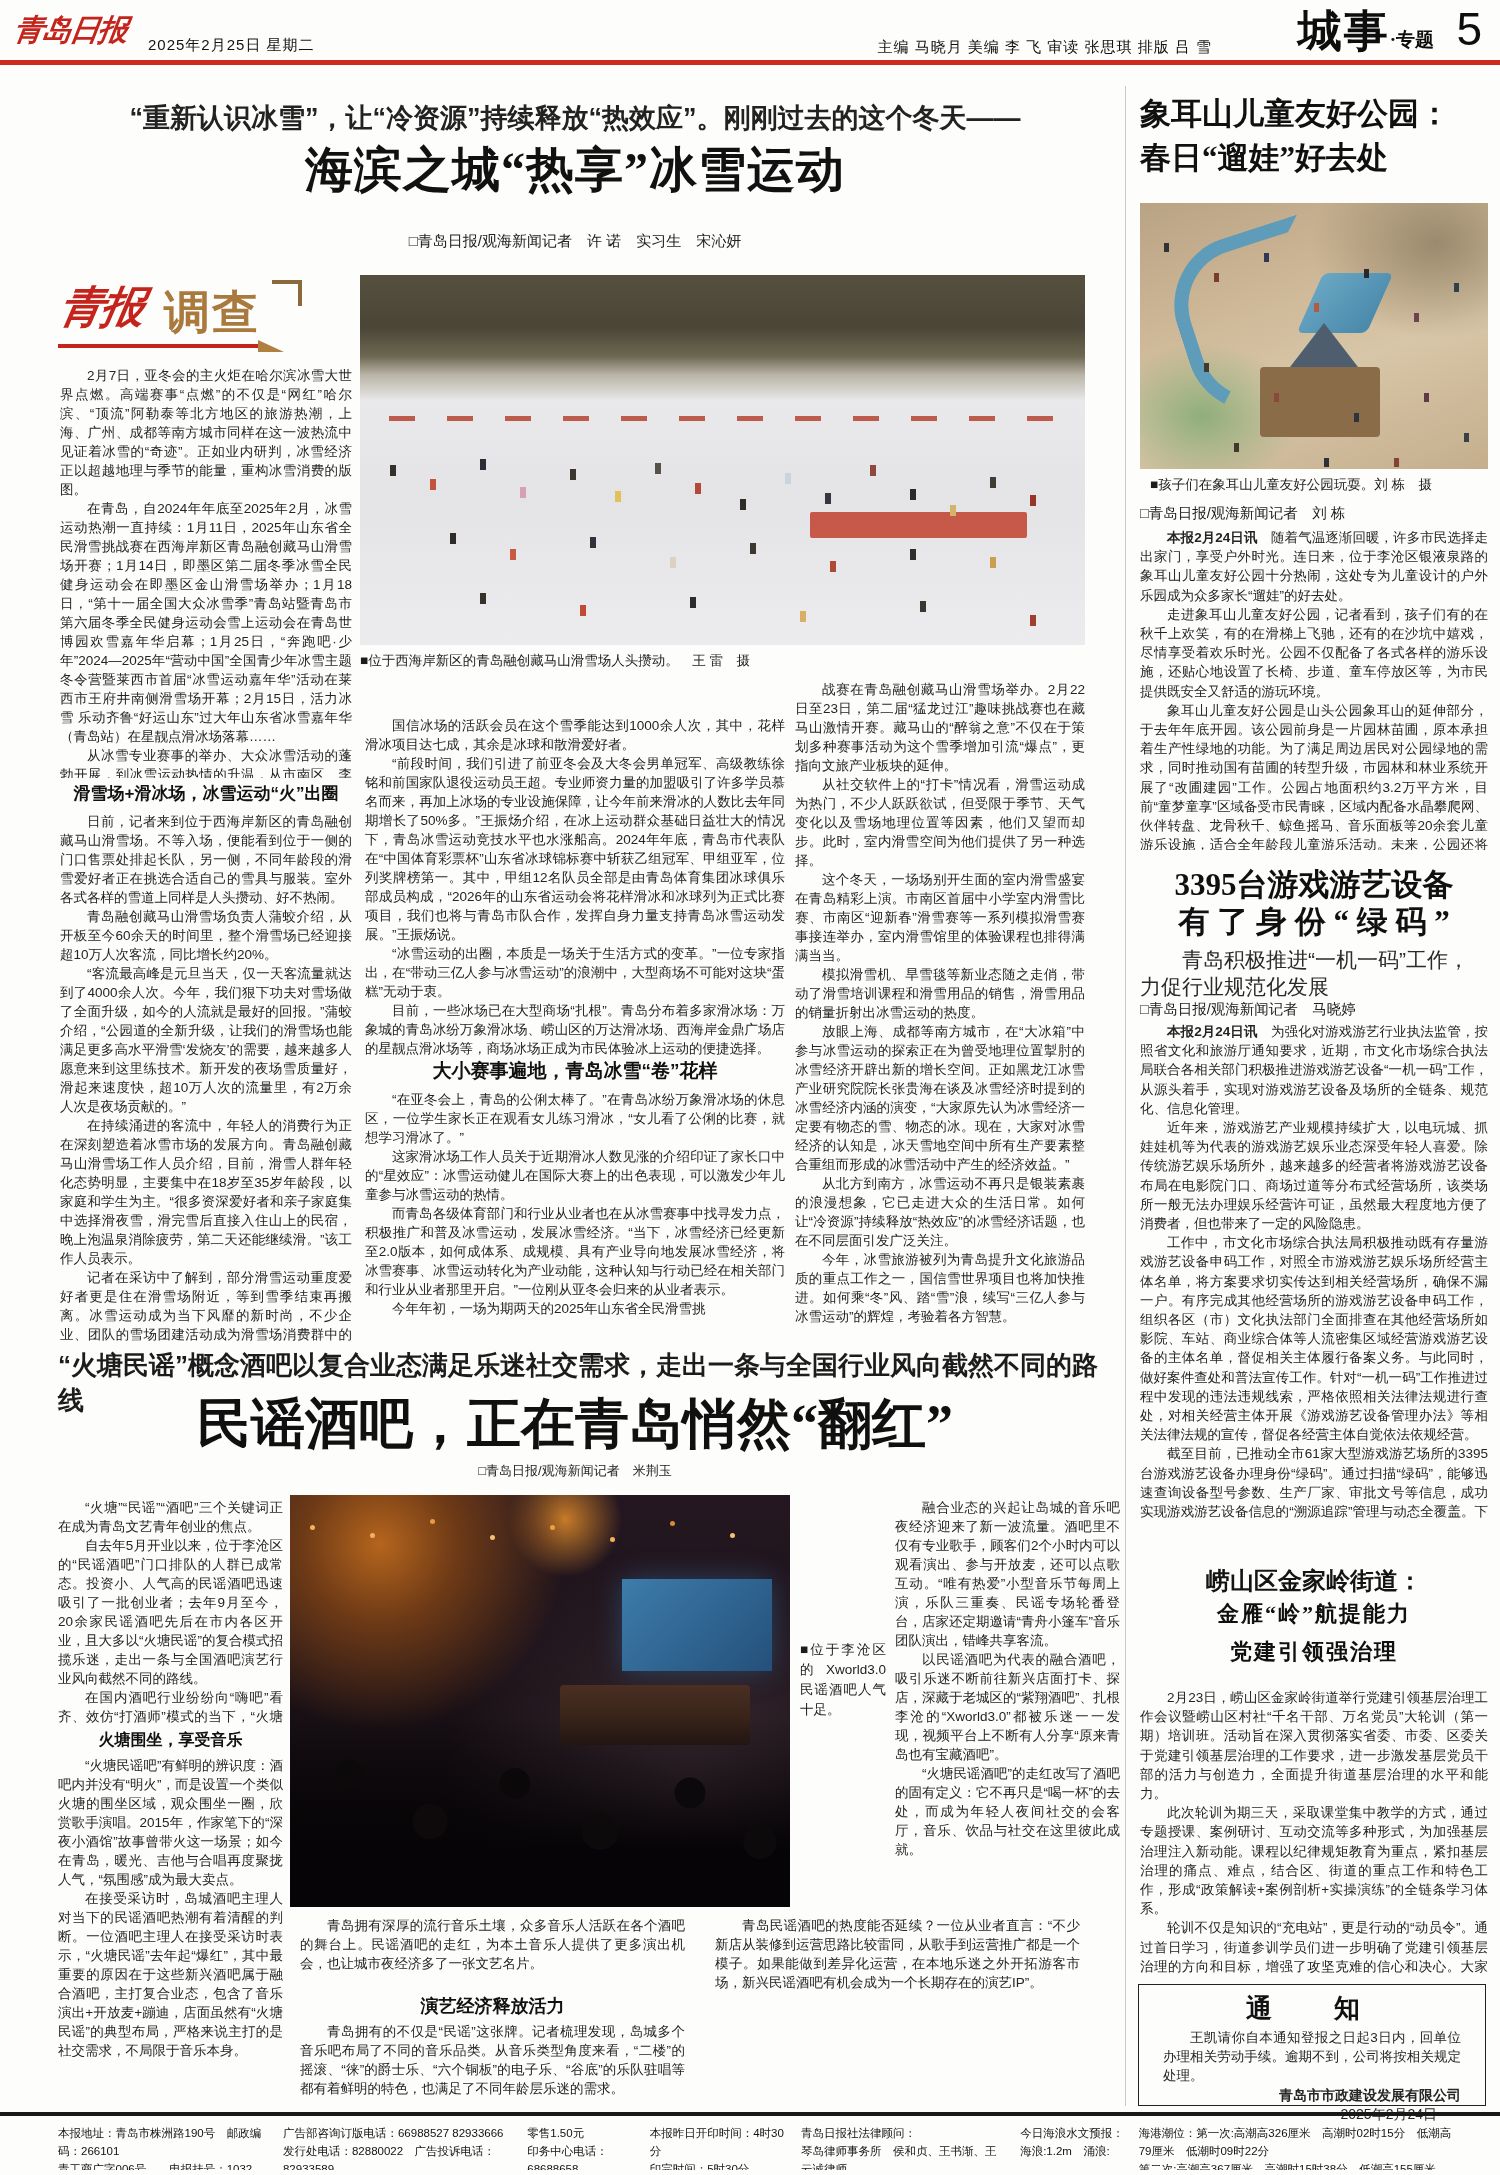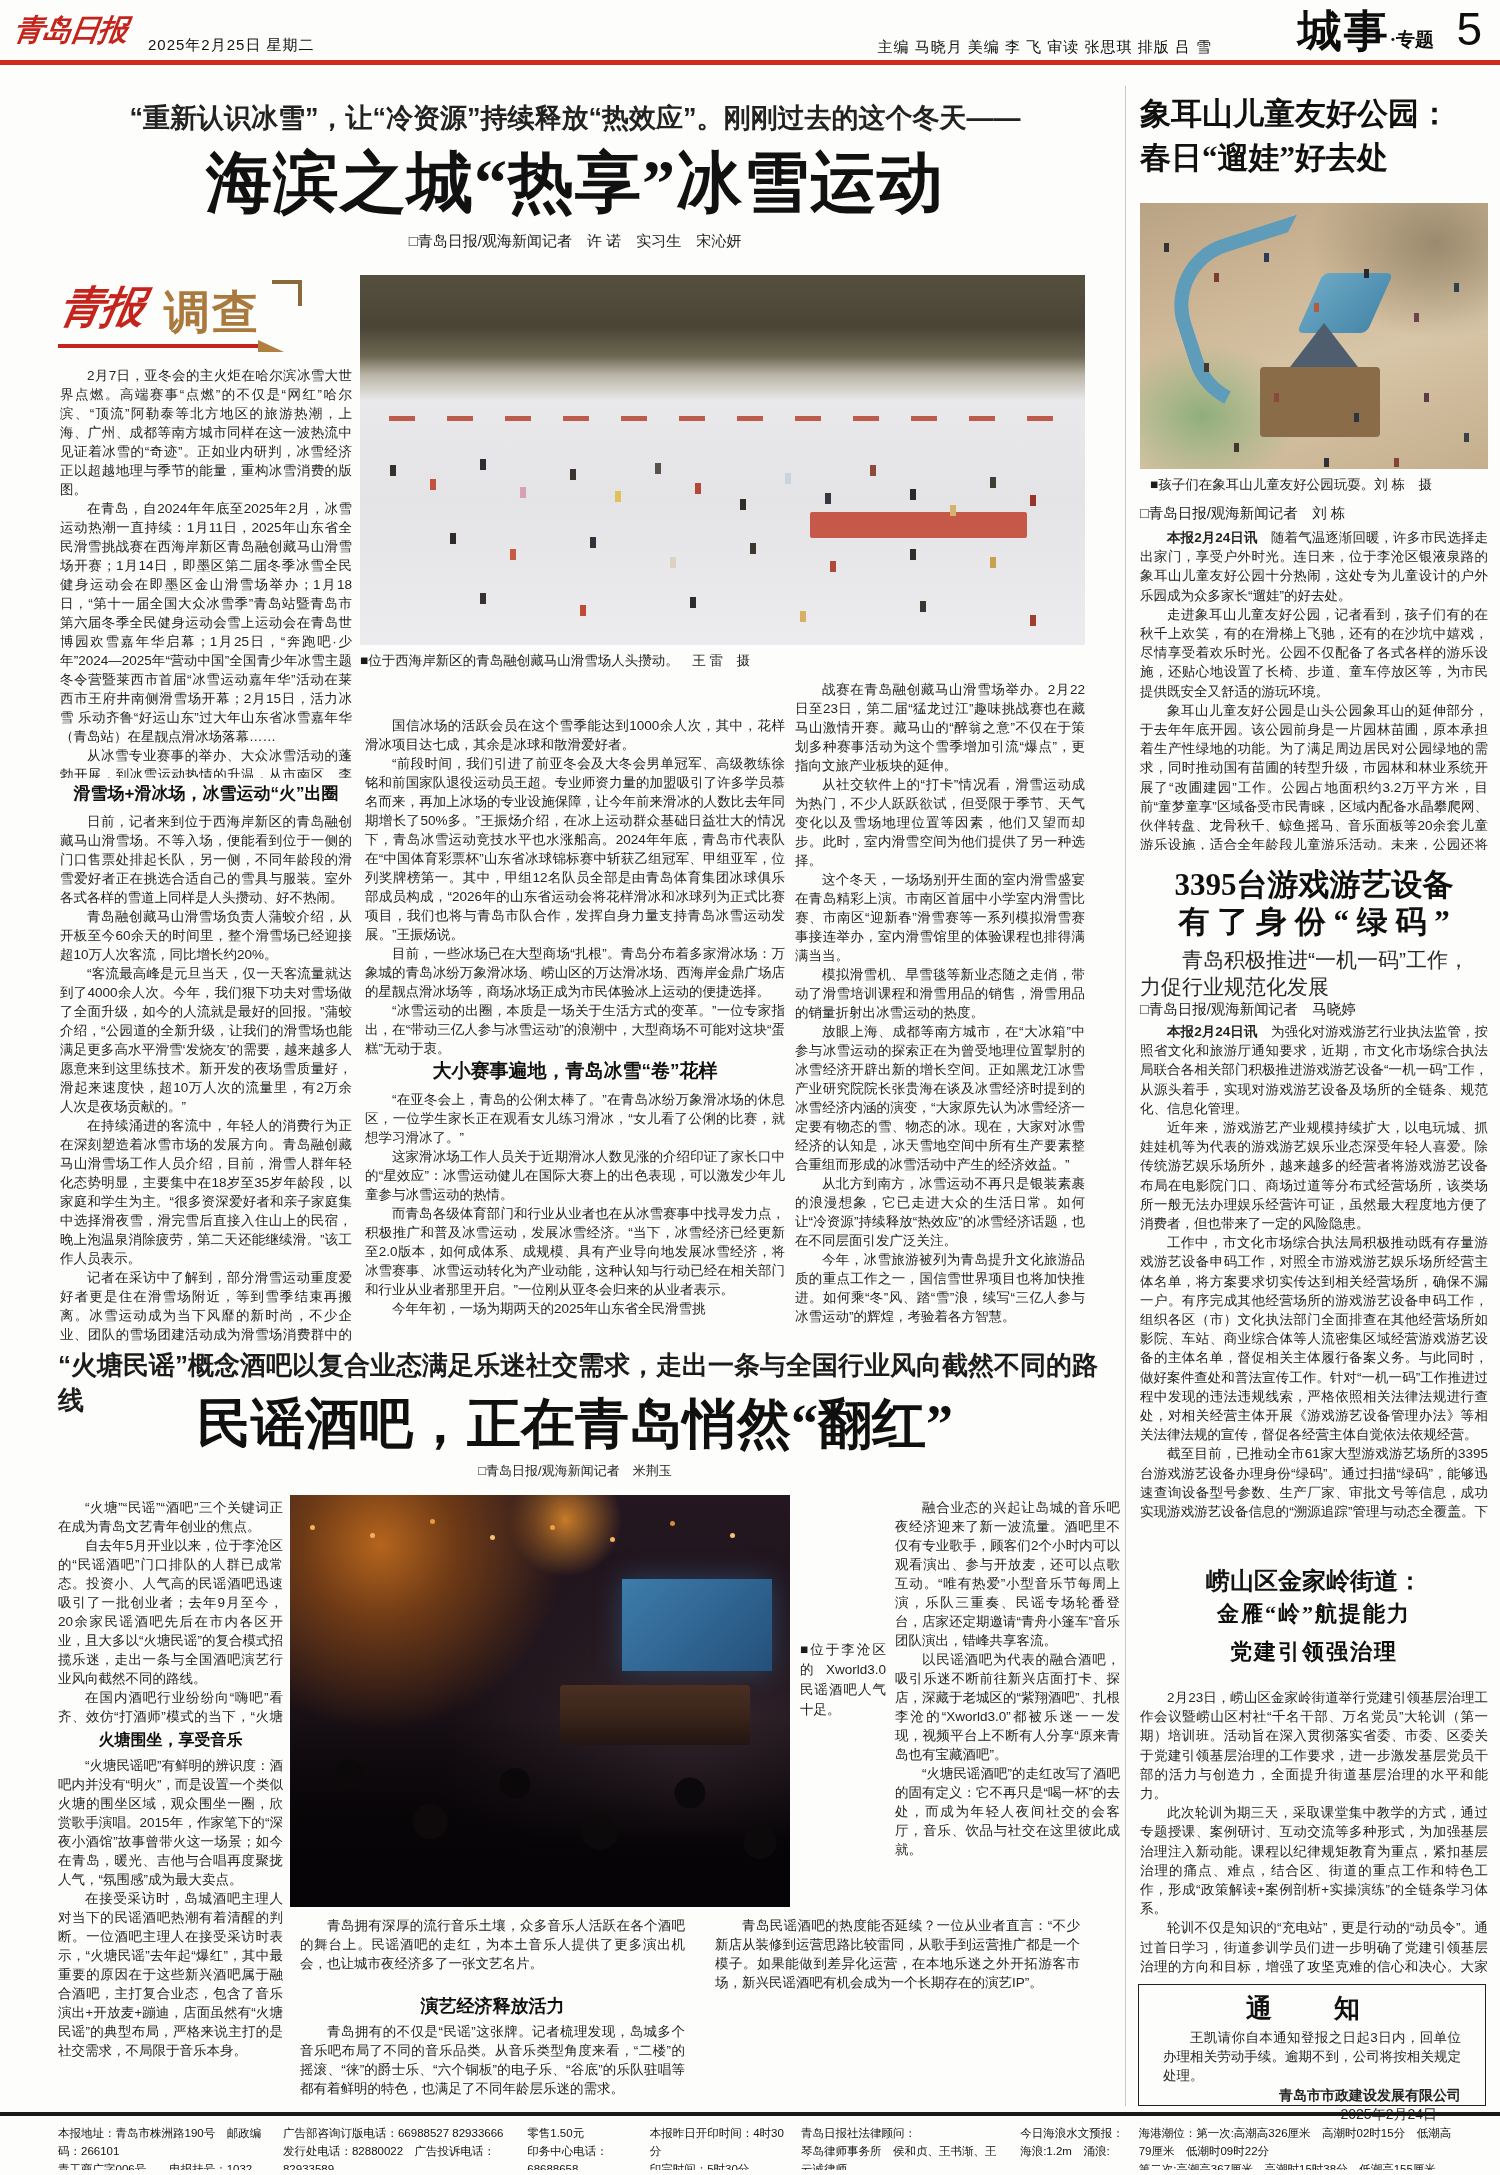--- a/index.html
+++ b/index.html
@@ -11,21 +11,21 @@
   #logo{left:14px;top:4px;width:130px;height:54px;color:#c4241c;font-weight:bold;font-style:italic;
         font-size:30px;line-height:52px;transform:skewX(-8deg);letter-spacing:-2px;}
   #mh-date{left:148px;top:36px;font-size:15px;letter-spacing:1px;color:#111;}
   #mh-editors{right:288px;top:38px;font-size:15px;color:#111;letter-spacing:1px;}
   #mh-section{right:66px;top:2px;font-size:44px;font-weight:bold;color:#0d0d0d;letter-spacing:2px;}
   #mh-section small{font-size:19px;font-weight:bold;letter-spacing:0;}
   #mh-page{right:18px;top:2px;font-size:46px;color:#0d0d0d;}
   #mh-rule{left:0;top:60px;width:1500px;height:5px;background:#cf2a1e;}
   
   #m-kicker{left:60px;top:100px;width:1030px;text-align:center;font-size:27px;font-weight:bold;color:#222;}
-  #m-headline{left:60px;top:138px;width:1030px;text-align:center;font-size:66px;font-weight:bold;
+  #m-headline{left:60px;top:138px;width:1030px;text-align:center;font-size:48px;font-weight:bold;
               color:#111;letter-spacing:1px;}
   #m-byline{left:60px;top:232px;width:1030px;text-align:center;font-size:15px;color:#222;}
   
   #inv{left:60px;top:282px;width:230px;height:72px;}
   #inv .qing{position:absolute;left:0;top:-4px;font-size:44px;font-weight:bold;font-style:italic;
              color:#c4241c;transform:skewX(-10deg);letter-spacing:-3px;}
   #inv .cha{position:absolute;left:104px;top:0;font-size:46px;font-weight:bold;color:#a9793d;letter-spacing:2px;}
   #inv .brk{position:absolute;left:212px;top:-2px;width:26px;height:22px;border-top:4px solid #8a6a3a;
             border-right:4px solid #8a6a3a;}
   #inv .bar{position:absolute;left:-2px;top:62px;width:200px;height:4px;background:#c4241c;}
@@ -156,22 +156,22 @@
   <div class="abs" id="photo1">
     <div class="fence"></div>
     <div class="fence2"></div>
     <div class="dots"></div>
   </div>
   <div class="abs photocap" style="left:360px;top:652px;width:725px;">■位于西海岸新区的青岛融创藏马山滑雪场人头攒动。　王 雷　摄</div>
 
   <div class="abs colbody" style="left:365px;top:716px;width:420px;height:372px;">
       <p>国信冰场的活跃会员在这个雪季能达到1000余人次，其中，花样滑冰项目达七成，其余是冰球和散滑爱好者。</p>
       <p>“前段时间，我们引进了前亚冬会及大冬会男单冠军、高级教练徐铭和前国家队退役运动员王超。专业师资力量的加盟吸引了许多学员慕名而来，再加上冰场的专业设施保障，让今年前来滑冰的人数比去年同期增长了50%多。”王振炀介绍，在冰上运动群众基础日益壮大的情况下，青岛冰雪运动竞技水平也水涨船高。2024年年底，青岛市代表队在“中国体育彩票杯”山东省冰球锦标赛中斩获乙组冠军、甲组亚军，位列奖牌榜第一。其中，甲组12名队员全部是由青岛体育集团冰球俱乐部成员构成，“2026年的山东省运动会将花样滑冰和冰球列为正式比赛项目，我们也将与青岛市队合作，发挥自身力量支持青岛冰雪运动发展。”王振炀说。</p>
+      <p>“冰雪运动的出圈，本质是一场关于生活方式的变革。”一位专家指出，在“带动三亿人参与冰雪运动”的浪潮中，大型商场不可能对这块“蛋糕”无动于衷。</p>
       <p>目前，一些冰场已在大型商场“扎根”。青岛分布着多家滑冰场：万象城的青岛冰纷万象滑冰场、崂山区的万达滑冰场、西海岸金鼎广场店的星靓点滑冰场等，商场冰场正成为市民体验冰上运动的便捷选择。</p>
-      <p>“冰雪运动的出圈，本质是一场关于生活方式的变革。”一位专家指出，在“带动三亿人参与冰雪运动”的浪潮中，大型商场不可能对这块“蛋糕”无动于衷。</p>
     </div>
   <div class="abs subhead" style="left:365px;top:1058px;width:420px;font-size:19px;">大小赛事遍地，青岛冰雪“卷”花样</div>
   <div class="abs colbody" style="left:365px;top:1090px;width:420px;height:255px;">
       <p>“在亚冬会上，青岛的公俐太棒了。”在青岛冰纷万象滑冰场的休息区，一位学生家长正在观看女儿练习滑冰，“女儿看了公俐的比赛，就想学习滑冰了。”</p>
       <p>这家滑冰场工作人员关于近期滑冰人数见涨的介绍印证了家长口中的“星效应”：冰雪运动健儿在国际大赛上的出色表现，可以激发少年儿童参与冰雪运动的热情。</p>
       <p>而青岛各级体育部门和行业从业者也在从冰雪赛事中找寻发力点，积极推广和普及冰雪运动，发展冰雪经济。“当下，冰雪经济已经更新至2.0版本，如何成体系、成规模、具有产业导向地发展冰雪经济，将冰雪赛事、冰雪运动转化为产业动能，这种认知与行动已经在相关部门和行业从业者那里开启。”一位刚从亚冬会归来的从业者表示。</p>
       <p>今年年初，一场为期两天的2025年山东省全民滑雪挑</p>
     </div>
   <div class="abs colbody" style="left:795px;top:680px;width:290px;height:665px;">
       <p>战赛在青岛融创藏马山滑雪场举办。2月22日至23日，第二届“猛龙过江”趣味挑战赛也在藏马山激情开赛。藏马山的“醉翁之意”不仅在于策划多种赛事活动为这个雪季增加引流“爆点”，更指向文旅产业板块的延伸。</p>

